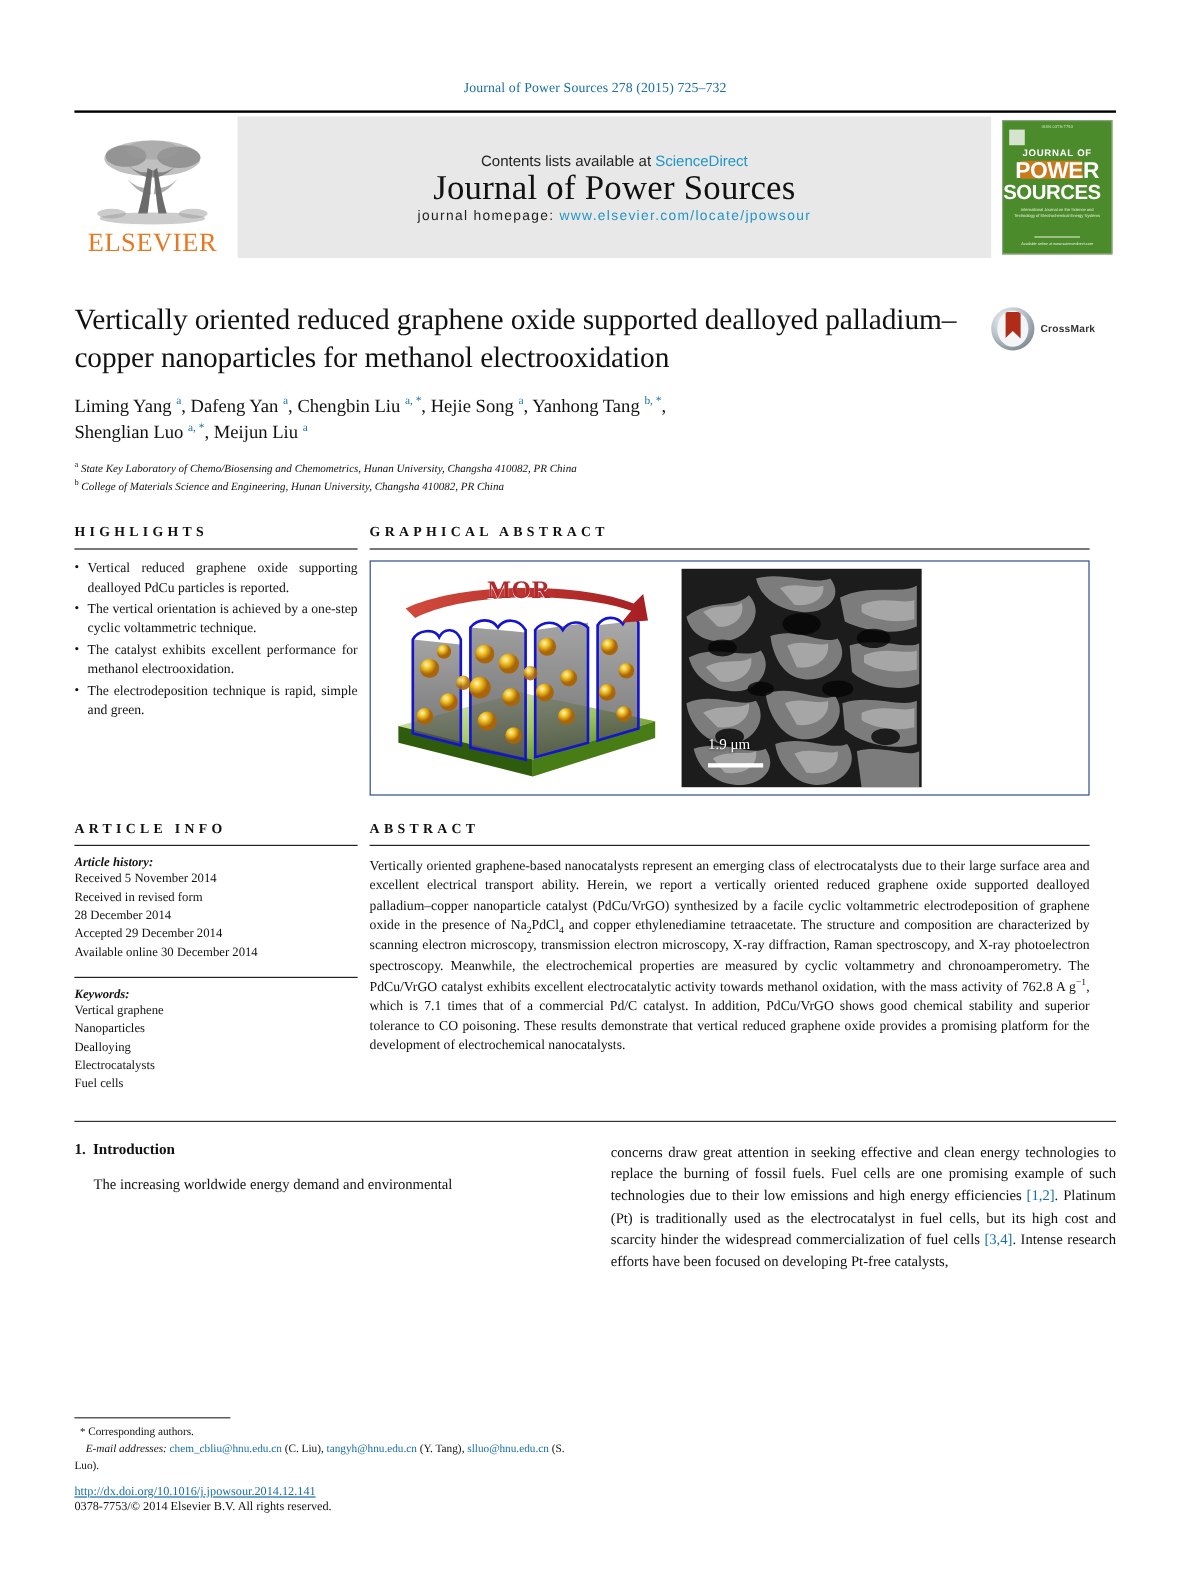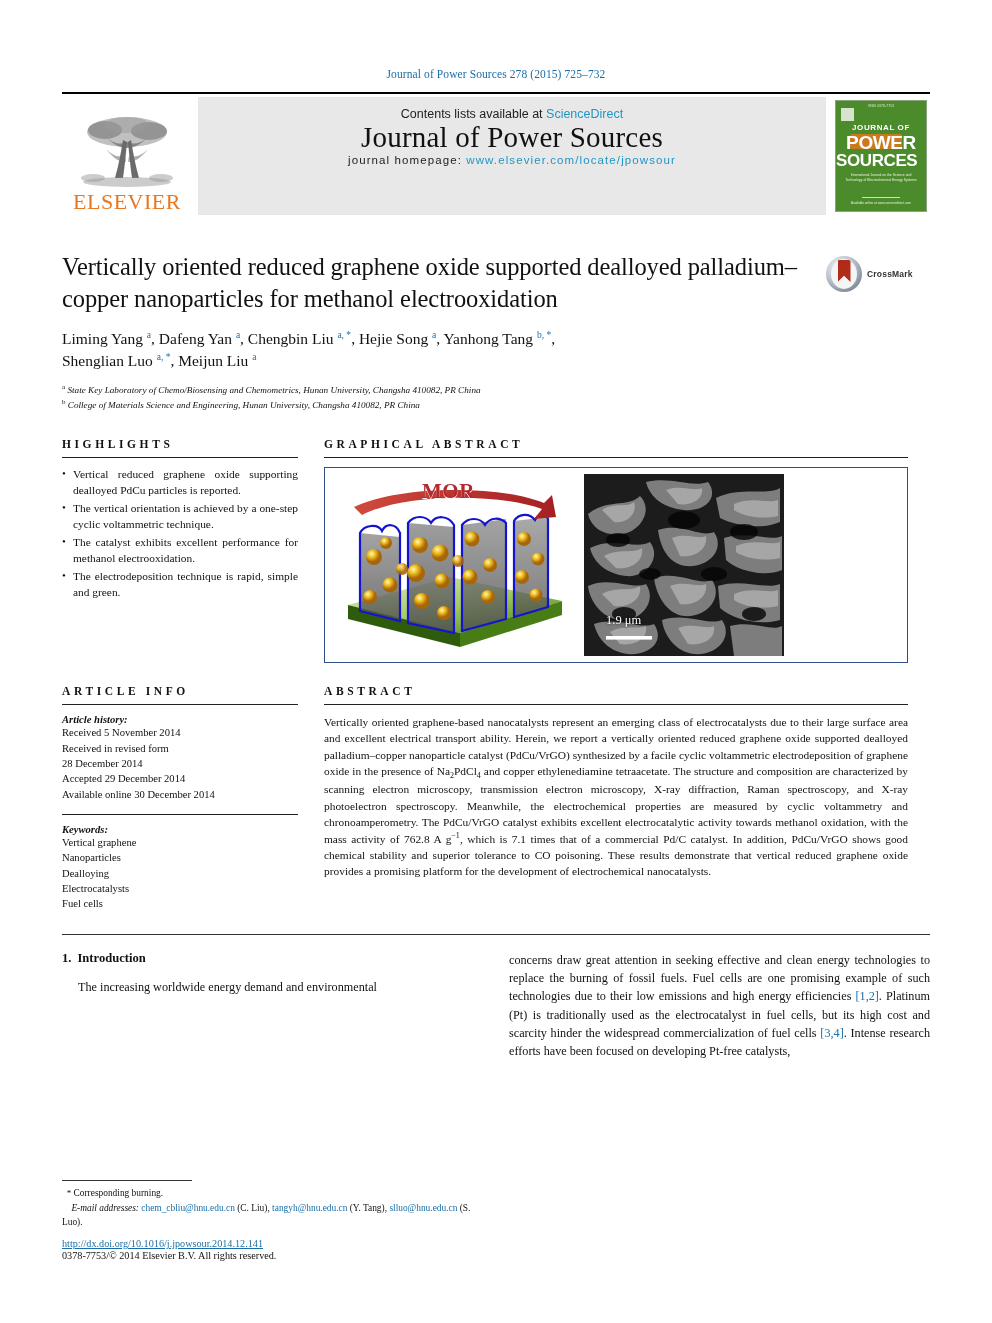--- a/index.html
+++ b/index.html
@@ -29,21 +29,21 @@
   .masthead { display:flex; align-items:stretch; height: 118px; margin-top: 3px; }
   .mast-left { width: 130px; display:flex; flex-direction:column; justify-content:flex-end; align-items:center; padding-bottom:2px; }
   .tree-svg { display:block; }
   .elsevier-word {
     font-family:"Liberation Serif", serif;
     color:#e87722; font-size:22px; letter-spacing:.5px; line-height:1;
     margin-top:1px;
   }
   .mast-mid {
     flex:1; background:#e8e8e8; display:flex; flex-direction:column;
-    align-items:center; justify-content:flex-start; padding:10px 0 9px 0;
+    align-items:center; justify-content:center; padding:10px 0 9px 0;
     margin: 0 6px;
   }
   .sd-line { font-family:"Liberation Sans", sans-serif; font-size:12.5px; color:#222; }
   .sd-link { color:#2196c4; }
   .journal-name { font-family:"Liberation Serif", serif; font-size:29px; color:#111; letter-spacing:.2px; }
   .homepage-line { font-family:"Liberation Sans", sans-serif; font-size:11.5px; letter-spacing:1.1px; color:#222; }
   .homepage-link { color:#2196c4; }
   .mast-right { width:98px; display:flex; align-items:center; justify-content:center; }
 
   
@@ -85,21 +85,21 @@
   }
   .authors {
     margin-top: 13px; font-size:15.5px; line-height:1.45; color:#111;
     padding-right: 30px;
   }
   .authors sup, .aff-mark { color:#1a6ea8; font-size:9.5px; vertical-align:super; }
   .affils { margin-top: 9px; font-size:9.2px; font-style:italic; line-height:1.55; color:#111; }
   .affils sup { font-style:normal; font-size:7px; vertical-align:super; }
 
   
-  .cols { margin: 26px 84px 0 62px; display:flex; gap:26px; }
+  .cols { margin: 26px 84px 0 62px; display:flex; gap:10px; }
   .col-left { width: 236px; }
   .col-right { flex:1; }
 
   .sec-head {
     font-family:"Liberation Serif", serif;
     font-size:11.5px; font-weight:bold; letter-spacing:3.6px; color:#111;
     text-transform:uppercase;
   }
   .hr-thick { border:0; border-top:1.4px solid #222; margin:7px 0 9px 0; }
 
@@ -414,21 +414,21 @@
     </div>
     <div class="bc">
       <p class="para" style="text-indent:0;"><span>concerns draw great attention in seeking effective and clean energy technologies to replace the burning of fossil fuels. Fuel cells are one promising example of such technologies due to their low emissions and high energy efficiencies </span><span class="cite">[1,2]</span><span>. Platinum (Pt) is traditionally used as the electrocatalyst in fuel cells, but its high cost and scarcity hinder the widespread commercialization of fuel cells </span><span class="cite">[3,4]</span><span>. Intense research efforts have been focused on developing Pt-free catalysts,</span></p>
     </div>
   </div>
 
   <div class="foot-wrap">
     <hr class="foot-rule">
     <div class="foot-line">
       &nbsp;&nbsp;<span class="star">*</span>
-      <span>Corresponding burning.</span>
+      <span>Corresponding authors.</span>
     </div>
     <div class="foot-line">
       &nbsp;&nbsp;&nbsp;&nbsp;<i>E-mail addresses:</i>
       <span class="mail">chem_cbliu@hnu.edu.cn</span>
       <span>(C. Liu)</span>,
       <span class="mail">tangyh@hnu.edu.cn</span>
       <span>(Y. Tang)</span>,
       <span class="mail">slluo@hnu.edu.cn</span>
       <span>(S. Luo)</span>.
     </div>

